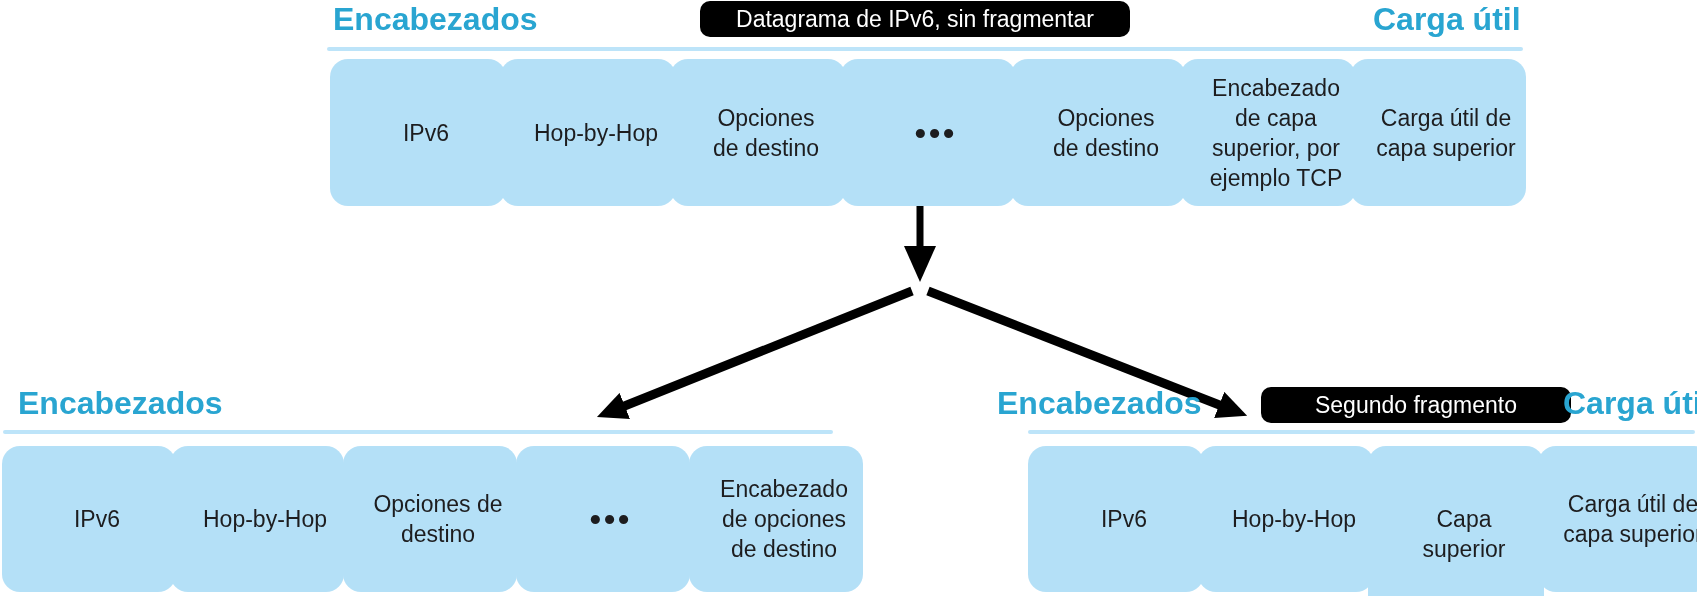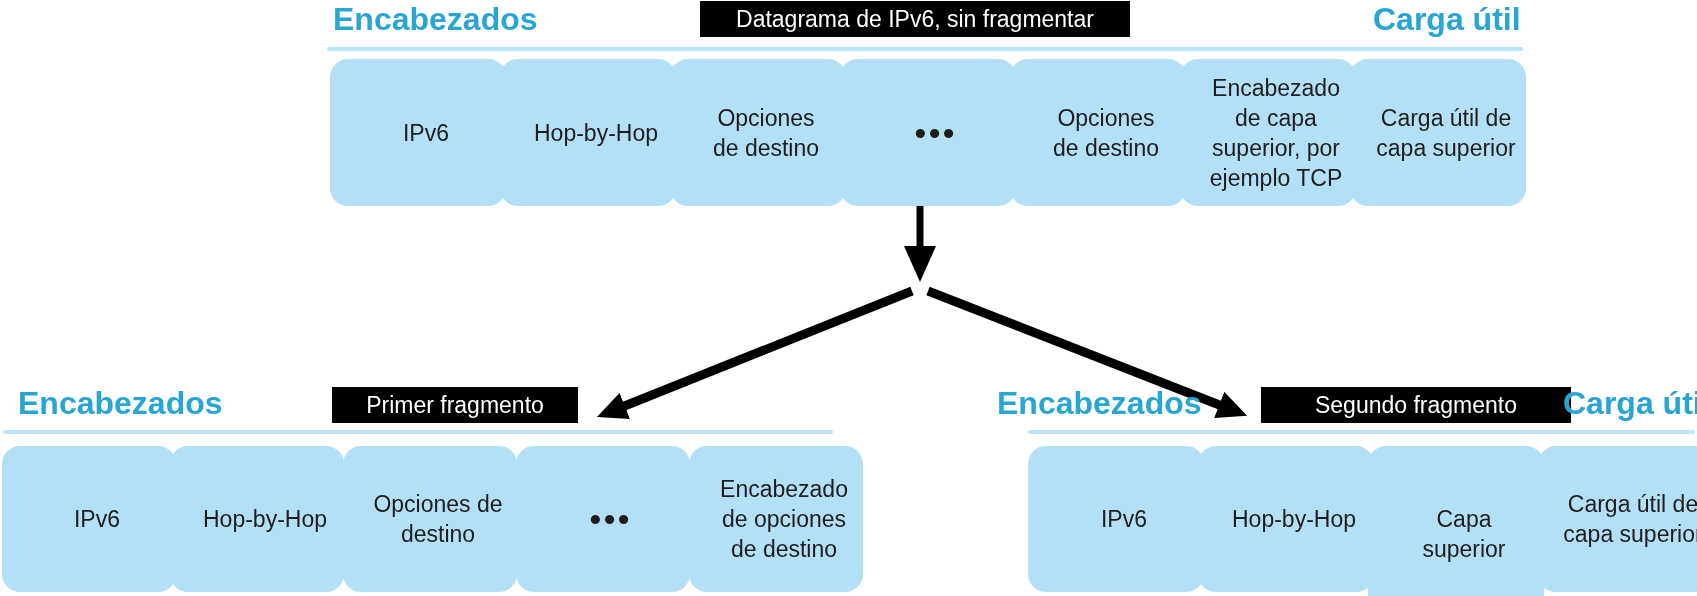--- a/index.html
+++ b/index.html
@@ -17,21 +17,21 @@
     font-weight:bold;
     color:var(--accent,#29A5D1);
     white-space:nowrap;
     line-height:30px;
   }
   .badge{
     position:absolute;
     height:36px;
     background:var(--badge-bg,#000);
     color:var(--badge-text,#fff);
-    border-radius:0;
+    border-radius:10px;
     display:flex;align-items:center;justify-content:center;
     font-size:23px;
     white-space:nowrap;
   }
   .rule{
     position:absolute;
     height:4px;
     background:var(--line-blue,#BDE4F9);
     border-radius:2px;
   }
@@ -93,21 +93,20 @@
   <div class="box" style="left:1010px;top:59px;width:160px;height:147px;">Opciones
 de destino</div>
   <div class="box" style="left:1180px;top:59px;width:160px;height:147px;">Encabezado
 de capa
 superior, por
 ejemplo TCP</div>
   <div class="box" style="left:1350px;top:59px;width:160px;height:147px;">Carga útil de
 capa superior</div>
 
   <div class="label" style="left:18px;top:388px;">Encabezados</div>
-  <div class="badge" style="left:332px;top:387px;width:246px;">Primer fragmento</div>
   <div class="rule" style="left:3px;top:430px;width:830px;"></div>
 
   <div class="box" style="left:2px;top:446px;width:158px;height:146px;">IPv6</div>
   <div class="box" style="left:170px;top:446px;width:158px;height:146px;">Hop-by-Hop</div>
   <div class="box" style="left:343px;top:446px;width:158px;height:146px;">Opciones de
 destino</div>
   <div class="box dots" style="left:516px;top:446px;width:158px;height:146px;">•••</div>
   <div class="box" style="left:689px;top:446px;width:158px;height:146px;">Encabezado
 de opciones
 de destino</div>

